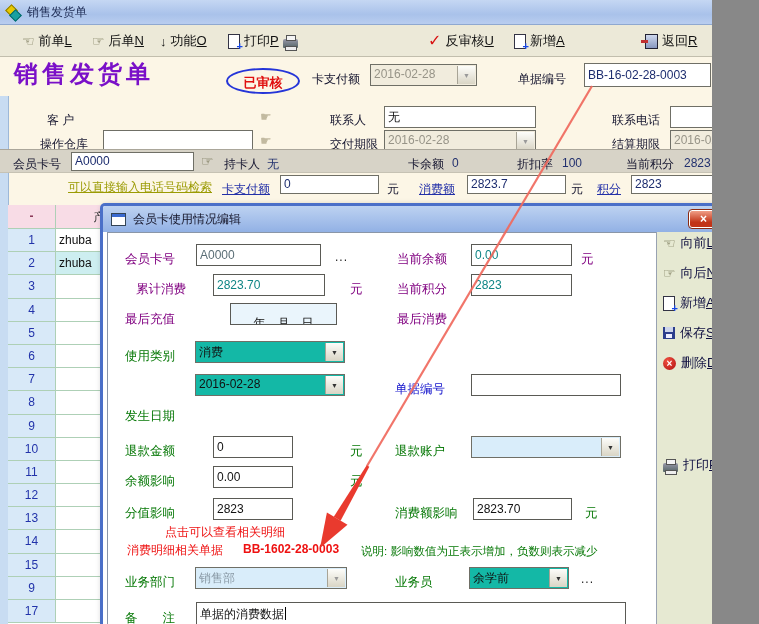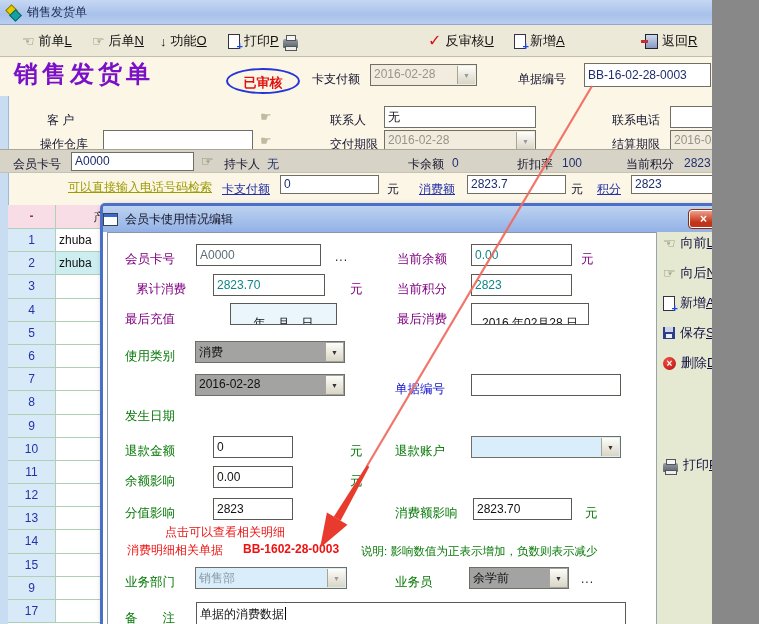--- a/index.html
+++ b/index.html
@@ -17,21 +17,21 @@
     font-size:13px;color:#111;cursor:default;white-space:nowrap;}
   
   .lab{position:absolute;font-size:12px;color:#14142e;white-space:nowrap;}
   .big-title{position:absolute;left:14px;top:58px;font-size:24px;font-weight:bold;color:#7a10c8;letter-spacing:4px;}
   .stamp{position:absolute;left:226px;top:68px;width:74px;height:26px;border:2px solid #2535d8;border-radius:50%;
     color:#e01010;font-size:13px;font-weight:bold;text-align:center;line-height:26px;background:transparent;box-sizing:border-box;}
   .inp{position:absolute;background:#fff;border:1px solid #6f6f66;font-size:12px;color:#1c2c6e;
     padding:2px 3px;box-sizing:border-box;white-space:nowrap;overflow:hidden;}
   .inp.black{color:#111;}
   .inp.dis{background:#f1ecdd;color:#979488;}
-  .combo{position:absolute;background:#a3a3a3;border:1px solid #6f6f66;font-size:12px;color:#111;
+  .combo{position:absolute;background:#14b8a6;border:1px solid #6f6f66;font-size:12px;color:#111;
     padding:2px 20px 2px 3px;box-sizing:border-box;white-space:nowrap;overflow:hidden;}
   .combo.dis{background:#f1ecdd;color:#979488;}
   .combo.blue{background:#d9edfa;}
   .cbtn{position:absolute;top:1px;right:1px;bottom:1px;width:17px;
     background:linear-gradient(180deg,#fdfdfa,#d9d5c5);border-left:1px solid #a8a496;
     display:flex;align-items:center;justify-content:center;}
   .cbtn::after{content:"▼";font-size:7px;color:#333;}
   .cbtn.dim::after{color:#999;}
   .strip{position:absolute;left:0;top:149px;width:759px;height:24px;background:#d7d3c7;
     border-top:1px solid #aaa69a;border-bottom:1px solid #c6c2b4;box-sizing:border-box;}
@@ -53,21 +53,21 @@
   .hd-pink{background:#f8dce6 !important;color:#8c3a5a;text-align:center;font-weight:bold;}
   .hd-prod{background:#f8dce6 !important;color:#333;text-align:center;font-weight:normal;}
   .hd-tax{background:#e9f8f0 !important;color:#0a7d3c;text-align:left;font-weight:normal;}
   .sel{background:#cdeef0 !important;}
   .alt{background:#e6f9f3 !important;}
   
   .dialog{position:absolute;left:100px;top:203px;width:631px;height:421px;z-index:5;
     border:3px solid #4a6fc8;border-bottom:none;border-radius:5px 5px 0 0;background:#fff;box-sizing:border-box;overflow:hidden;
     box-shadow:2px 2px 6px rgba(0,0,0,.25);}
   .dlg-title{position:absolute;left:0;top:0;right:0;height:26px;
-    background:linear-gradient(180deg,#bdd2f1 0%,#92b1e5 100%);display:flex;align-items:center;gap:7px;box-sizing:border-box;}
+    background:linear-gradient(180deg,#bdd2f1 0%,#92b1e5 100%);display:flex;align-items:center;gap:7px;padding-left:8px;box-sizing:border-box;}
   .dlg-title-text{font-size:12px;color:#141428;}
   .dlg-close{position:absolute;top:4px;right:10px;width:29px;height:18px;border-radius:3px;
     background:linear-gradient(180deg,#f09e86 0%,#c23418 70%);border:1px solid #fff;outline:1px solid #8a2a12;
     color:#fff;font-size:12px;font-weight:bold;text-align:center;line-height:17px;box-sizing:border-box;}
   .dlg-main{position:absolute;left:4px;top:26px;width:549px;height:395px;background:#fff;
     border-top:1px solid #8a96a8;border-left:1px solid #8a96a8;box-sizing:border-box;}
   .dlg-panel{position:absolute;left:553px;top:26px;width:72px;height:395px;background:#e6e9d2;
     border-left:1px solid #98a2b2;box-sizing:border-box;}
   .dlab{position:absolute;font-size:12.5px;white-space:nowrap;}
   .purple{color:#800080;} .green{color:#067806;} .blue{color:#1414cc;}
@@ -340,21 +340,20 @@
 
     <span class="dlab purple" style="left:22px;top:75px;margin-left:11px;">累计消费</span>
     <div class="dinp teal" style="left:110px;top:68px;width:112px;">2823.70</div>
     <span class="dlab purple" style="left:247px;top:75px;">元</span>
     <span class="dlab purple" style="left:294px;top:75px;">当前积分</span>
     <div class="dinp teal" style="left:368px;top:68px;width:101px;">2823</div>
 
     <span class="dlab purple" style="left:22px;top:105px;">最后充值</span>
     <div class="datebox tint" style="left:127px;top:97px;width:107px;">年　月　日</div>
     <span class="dlab purple" style="left:294px;top:105px;">最后消费</span>
-    <div class="datebox" style="left:368px;top:97px;width:118px;">2016 年02月28 日</div>
 
     <span class="dlab green" style="left:22px;top:142px;">使用类别</span>
     <div class="combo" style="left:92px;top:135px;width:150px;height:22px;">
       <span>消费</span>
       <span class="cbtn"></span>
     </div>
 
     <span class="dlab green" style="left:22px;top:175px;margin-top:27px;">发生日期</span>
     <div class="combo" style="left:92px;top:168px;width:150px;height:22px;">
       <span>2016-02-28</span>

